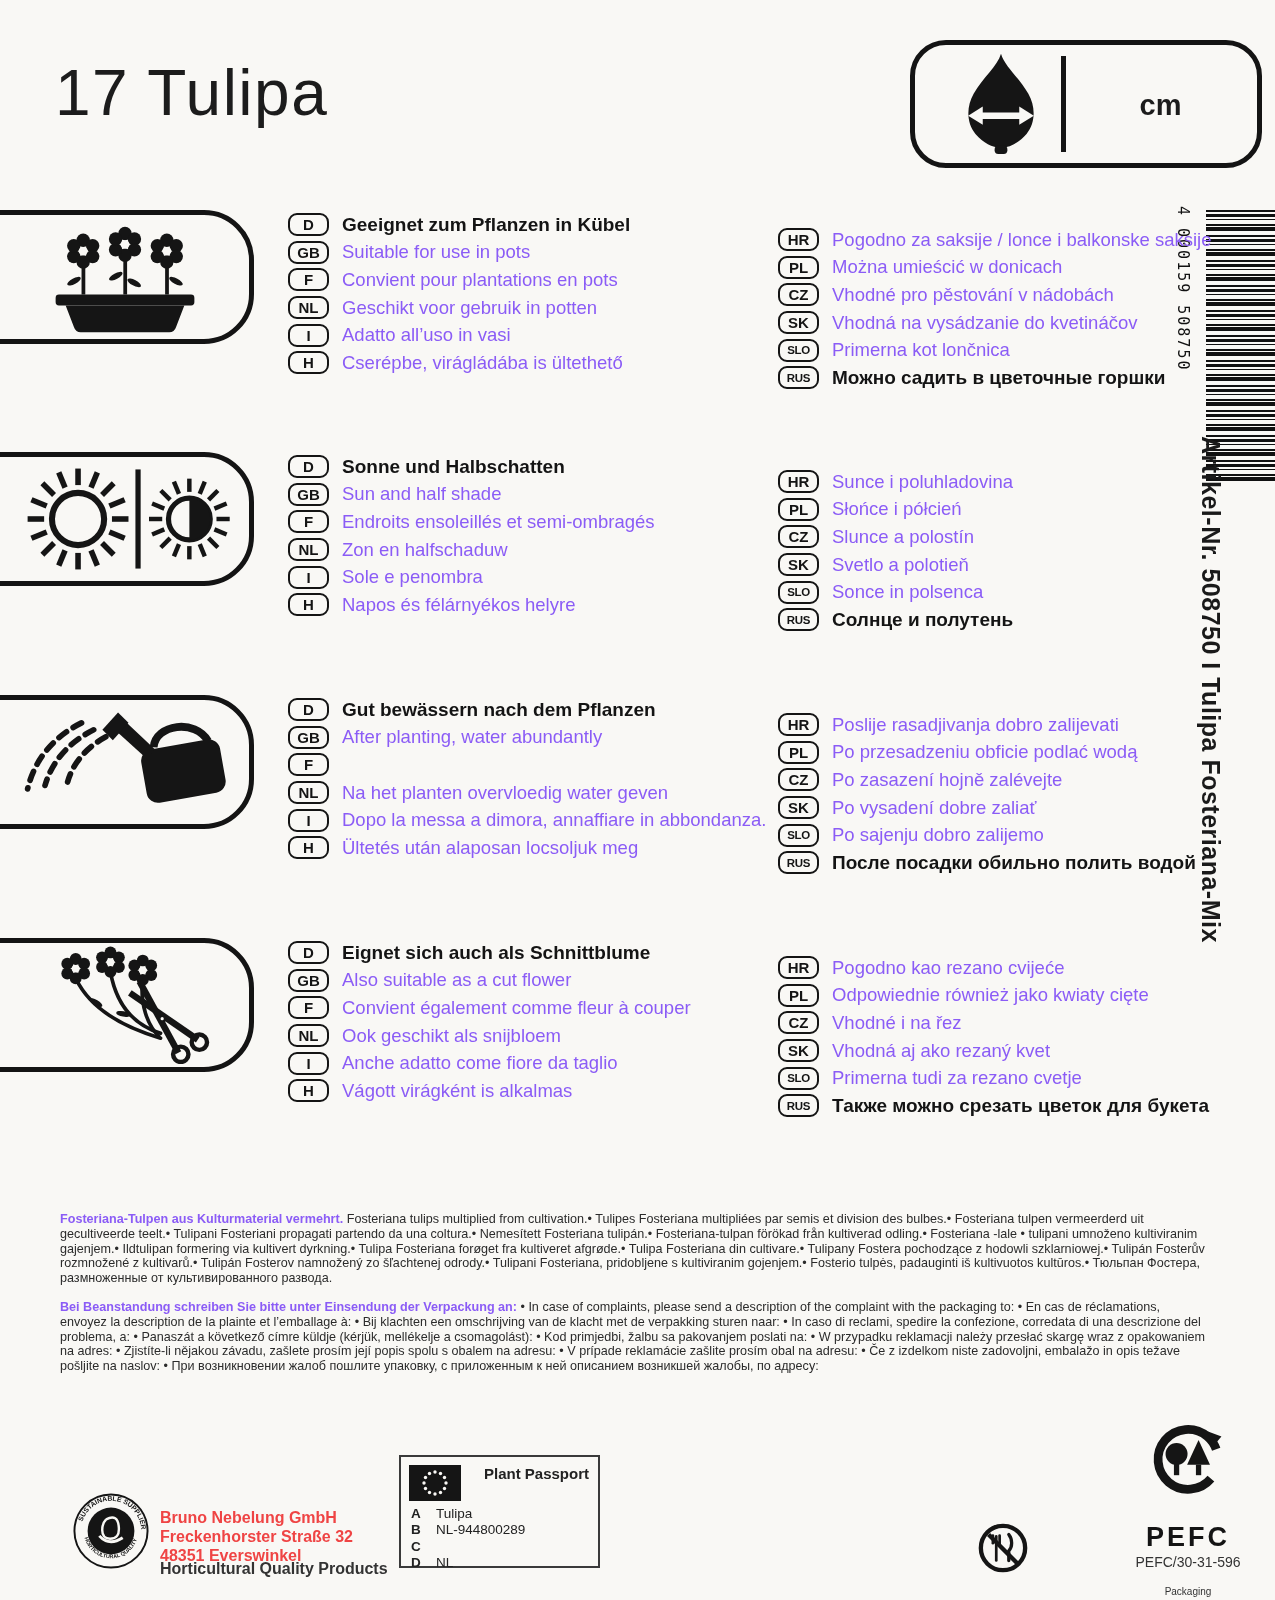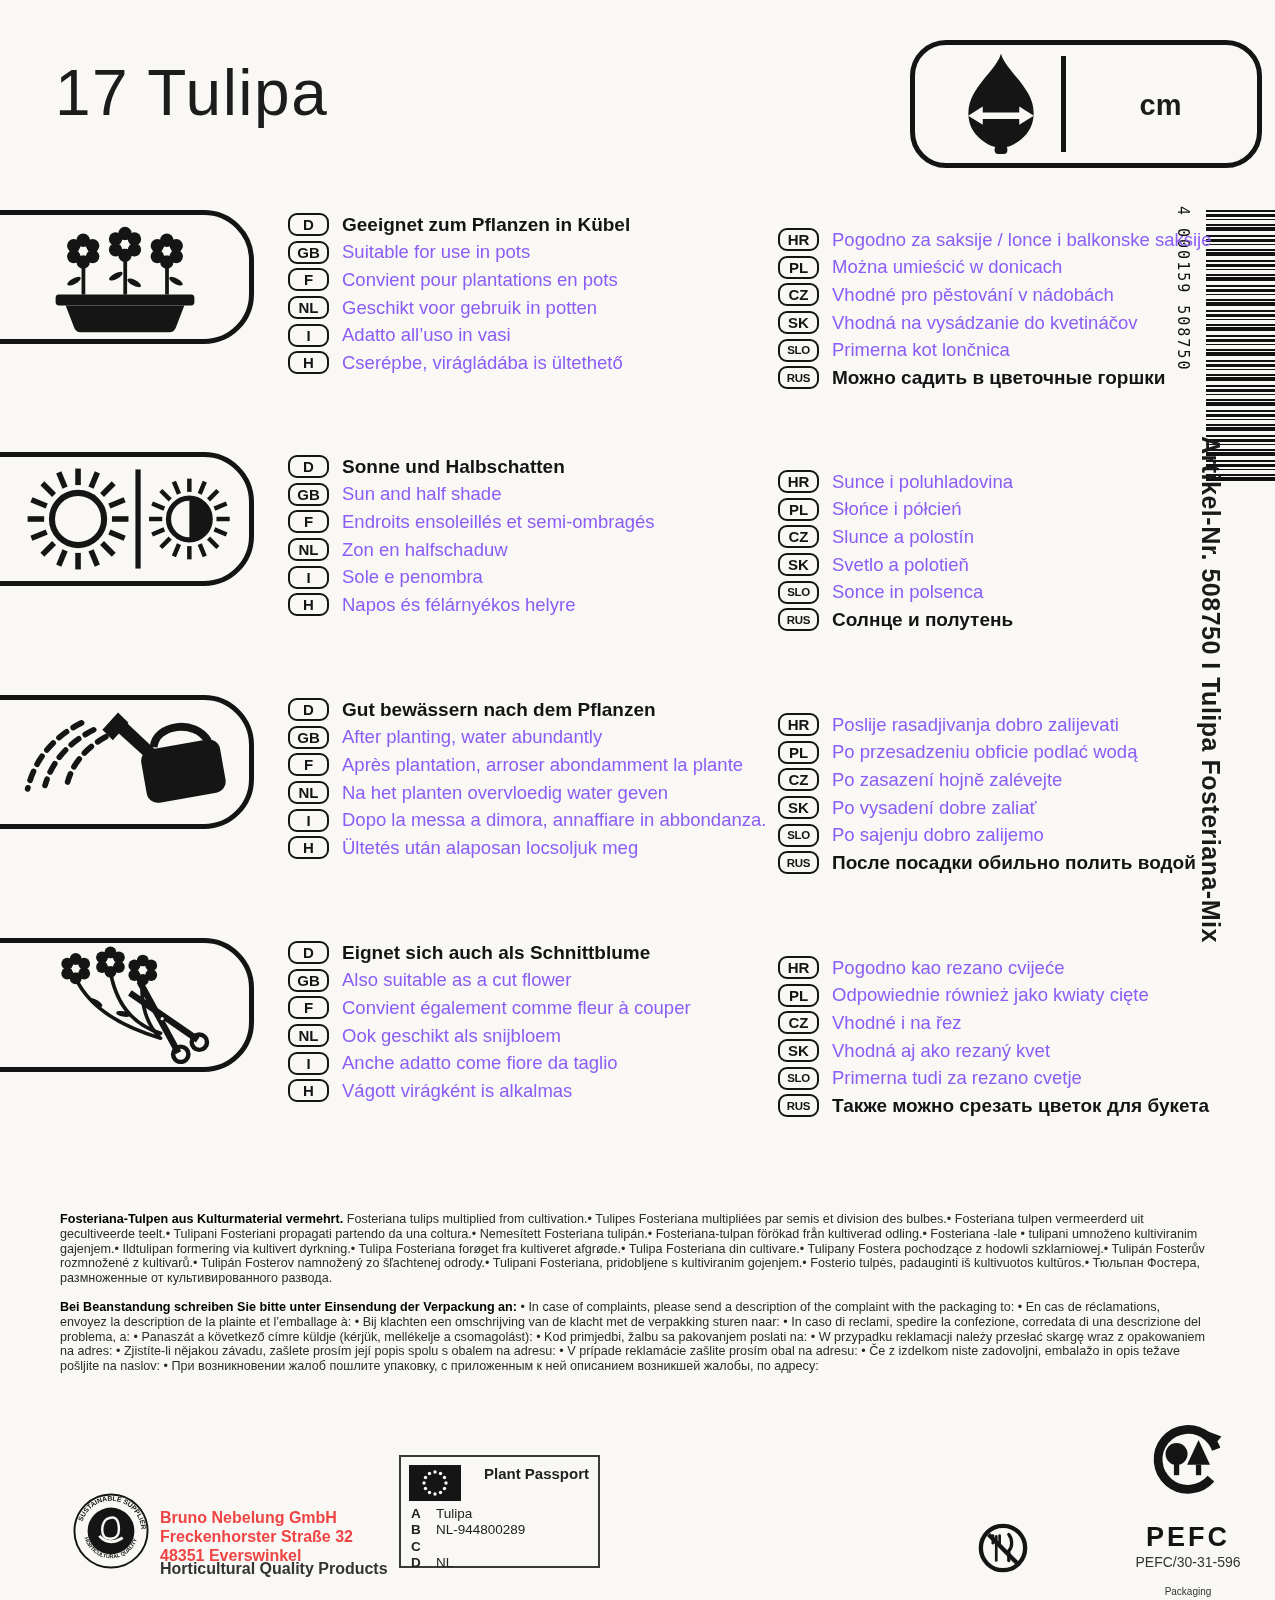--- a/index.html
+++ b/index.html
@@ -26,21 +26,21 @@
   .col-left{position:absolute;left:288px;top:1px;}
   .col-right{position:absolute;left:778px;top:16px;}
   .lang-row{display:flex;align-items:center;height:27.6px;gap:13px;}
   .lang-tag{min-width:41px;height:23px;border:2.5px solid #141414;border-radius:9px;display:flex;align-items:center;justify-content:center;font-size:15px;font-weight:700;box-sizing:border-box;padding:0 3px;color:#141414;}
   .lang-tag[data-len="3"]{font-size:11.5px;letter-spacing:-0.3px;text-align:center;}
   .lang-text{font-size:18.5px;color:#8b5cf6;white-space:nowrap;}
   .lang-row.bold .lang-text{font-weight:700;color:#141414;font-size:19px;}
 
   
   .para{position:absolute;left:60px;width:1148px;font-size:12.6px;line-height:14.8px;color:#2b2b2b;}
-  .para .lead{font-weight:700;color:#000000;}
+  .para .lead{font-weight:700;color:#8b5cf6;}
 
   
   #seal{position:absolute;left:72px;top:1492px;}
   #address{position:absolute;left:160px;top:1508px;font-size:16px;font-weight:700;line-height:19px;color:#ef4444;}
   #tagline{position:absolute;left:160px;top:1560px;font-size:16px;font-weight:700;color:#333;}
   #passport{position:absolute;left:399px;top:1455px;width:201px;height:113px;border:2.5px solid #3a3a3a;box-sizing:border-box;background:transparent;}
   #passport .pp-title{position:absolute;right:9px;top:8px;font-size:15px;font-weight:700;color:#222;}
   #passport .flag{position:absolute;left:8px;top:8px;}
   #passport .pp-rows{position:absolute;left:10px;top:48px;width:180px;}
   #passport .pp-row{display:flex;height:16.5px;font-size:13.5px;gap:13px;color:#222;align-items:center;}
@@ -276,21 +276,20 @@
     <div class="lang-row bold">
           <span class="lang-tag" data-len="1">D</span>
           <span class="lang-text">Gut bewässern nach dem Pflanzen</span>
         </div>
         <div class="lang-row">
           <span class="lang-tag" data-len="2">GB</span>
           <span class="lang-text">After planting, water abundantly</span>
         </div>
         <div class="lang-row">
           <span class="lang-tag" data-len="1">F</span>
-          <span class="lang-text">Après plantation, arroser abondamment la plante</span>
         </div>
         <div class="lang-row">
           <span class="lang-tag" data-len="2">NL</span>
           <span class="lang-text">Na het planten overvloedig water geven</span>
         </div>
         <div class="lang-row">
           <span class="lang-tag" data-len="1">I</span>
           <span class="lang-text">Dopo la messa a dimora, annaffiare in abbondanza.</span>
         </div>
         <div class="lang-row">

